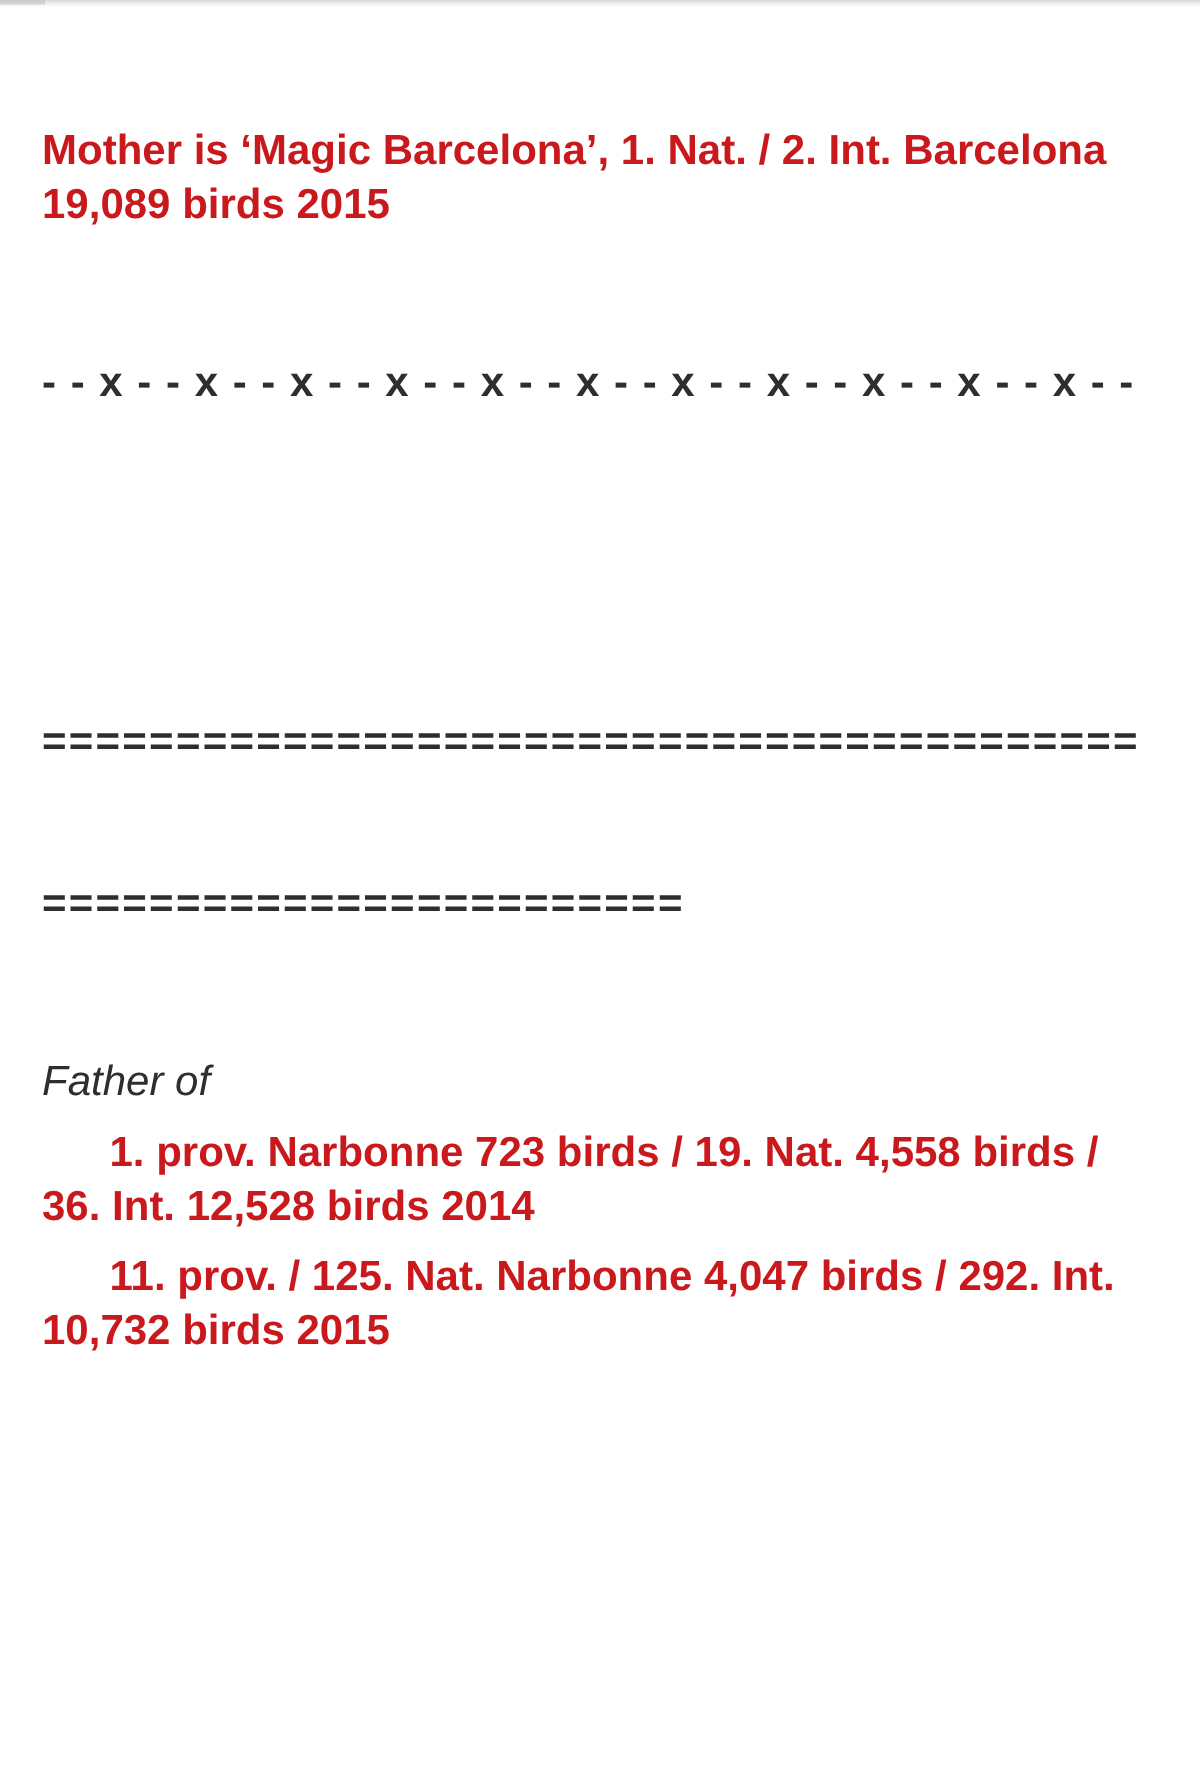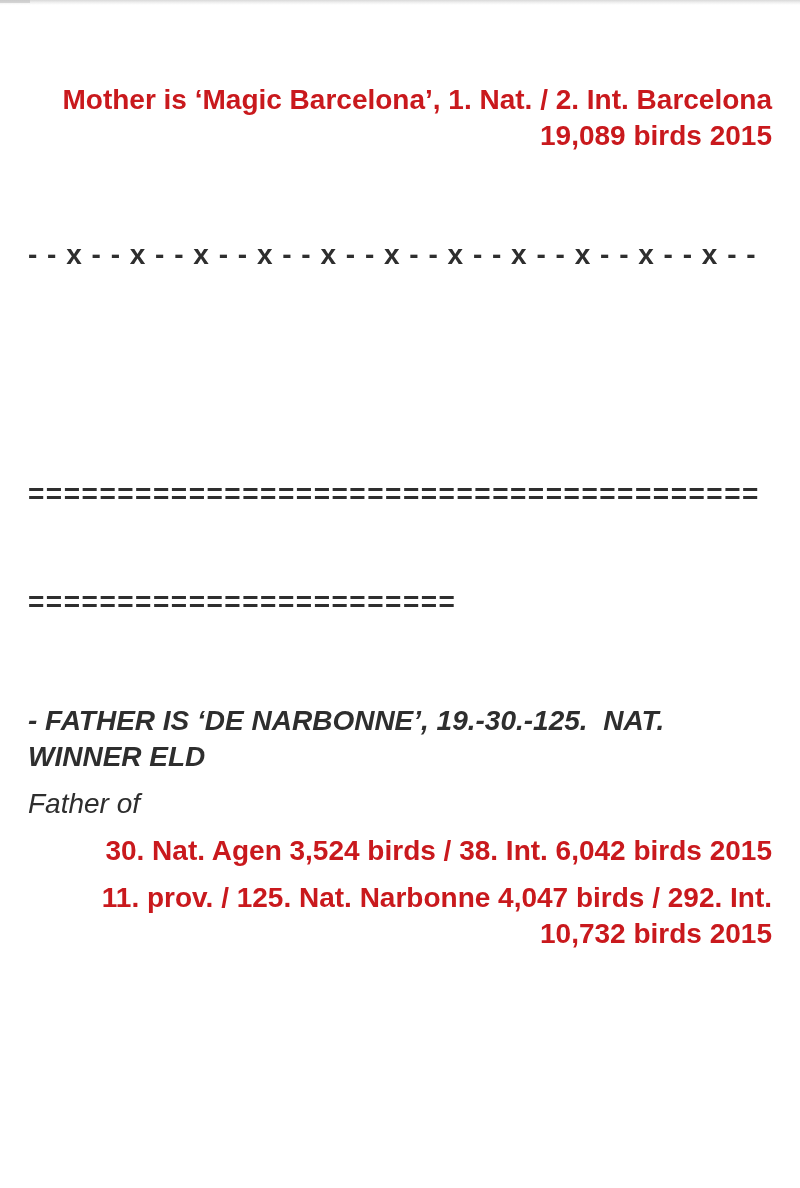--- a/index.html
+++ b/index.html
@@ -37,21 +37,21 @@
   .page p {
     margin: 11px 0;
     white-space: pre-wrap;
     overflow-wrap: break-word;
   }
   .page p:first-child {
     margin-top: 0;
   }
   .bold   { font-weight: bold; }
   .italic { font-style: italic; }
-  .red    { color: #c9191d; text-align: right; }
+  .red    { color: #c9191d; }
   .indent { text-indent: 45px; }
   .sep-x  { letter-spacing: 1px; }
   .sep-eq { letter-spacing: 1.5px; margin-top: 59px !important; }
   .sep-line { display: block; }
 </style>
 </head>
 <body>
 
 <div class="top-edge"></div>
 
@@ -62,22 +62,21 @@
 
   <p class="bold sep-x">
     <span class="sep-line">- - x - - x - - x - - x - - x - - x - - x - - x - - x - - x - - x - -</span>
   </p>
 
   <p class="bold sep-eq">
     <span class="sep-line">=========================================</span>
     <span class="sep-line">========================</span>
   </p>
 
-  <p class="bold italic">- FATHER IS ‘DE NARBONNE’, 19.-30.-125.  NAT. WINNER ELD</p>
 
   <p class="italic">Father of</p>
 
+  <p class="red bold indent">1. prov. Narbonne 723 birds / 19. Nat. 4,558 birds / 36. Int. 12,528 birds 2014</p>
 
-  <p class="red bold indent">30. Nat. Agen 3,524 birds / 38. Int. 6,042 birds 2015</p>
 
   <p class="red bold indent">11. prov. / 125. Nat. Narbonne 4,047 birds / 292. Int. 10,732 birds 2015</p>
 
 </main>
 
 </body></html>

